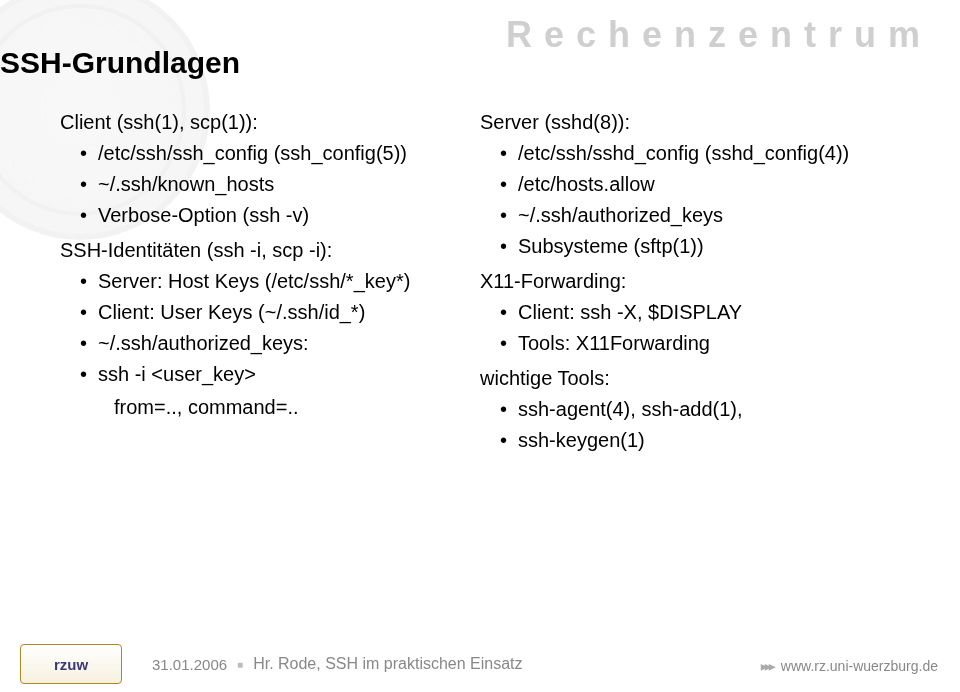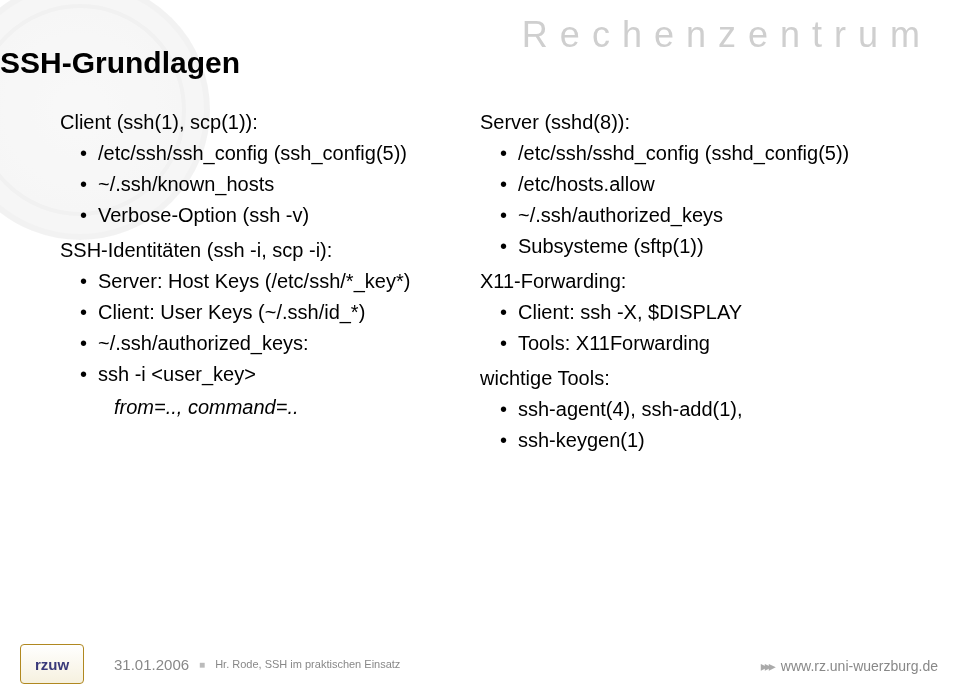--- a/index.html
+++ b/index.html
@@ -9,53 +9,53 @@
     position: absolute; left: -50px; top: -20px; width: 260px; height: 260px;
     border-radius: 50%; border: 6px solid #e9e9e9; opacity: 0.55;
     background: radial-gradient(circle at 50% 50%, #f4f4f4 0%, #ededed 100%);
   }
   .watermark-seal::after {
     content: ""; position: absolute; inset: 18px; border-radius: 50%;
     border: 4px solid #e6e6e6;
   }
   .brand {
     position: absolute; top: 14px; right: 28px;
-    font-size: 36px; font-weight: normal; letter-spacing: 12px;
+    font-size: 36px; font-weight: bold; letter-spacing: 12px;
     color: #cfcfcf; z-index: 1;
   }
   .title {
     position: absolute; top: 46px; left: 0; right: 0;
     font-size: 30px; color: #000;
     z-index: 2;
   }
   .content {
     position: absolute; top: 110px; left: 60px; right: 60px; bottom: 86px;
     display: flex; z-index: 2;
   }
   .col { flex: 1; font-size: 20px; color: #000; line-height: 1.25; }
   .section { margin-bottom: 6px; }
   .section-h { margin-bottom: 6px; }
   ul.bullets { list-style: none; padding-left: 20px; margin-bottom: 10px; }
   ul.bullets > li { position: relative; padding-left: 18px; margin-bottom: 6px; }
   ul.bullets > li::before { content: "•"; position: absolute; left: 0; top: 0; }
-  .indent { padding-left: 54px; margin-top: -2px; margin-bottom: 10px; font-style: italic; }
+  .indent { padding-left: 54px; margin-top: -2px; margin-bottom: 10px; }
   .footer {
     position: absolute; left: 0; right: 0; bottom: 0; height: 56px;
     display: flex; align-items: center; z-index: 2;
   }
   .footer-logo {
-    width: 64px; height: 40px; margin-left: 20px;
+    width: 102px; height: 40px; margin-left: 20px;
     display: flex; align-items: center; justify-content: center;
     border: 1.5px solid #b08820; border-radius: 4px;
     background: linear-gradient(#fff,#f6f1df);
     font-size: 15px; font-weight: bold; color: #3a3a7a;
   }
   .footer-date { margin-left: 30px; font-size: 15px; color: #888; text-align: right; }
   .footer-sep  { margin: 0 10px; font-size: 10px; color: #bbb; }
-  .footer-sub  { font-size: 11px; color: #888; }
+  .footer-sub  { font-size: 16px; color: #888; }
   .footer-link {
     position: absolute; right: 22px; bottom: 18px;
     display: flex; align-items: center; gap: 8px;
     font-size: 14px; color: #888;
   }
   .arrow { font-size: 14px; color: #aaa; letter-spacing: -3px; }
 </style>
 </head>
 <body>
 
@@ -84,21 +84,21 @@
           <li>ssh -i &lt;user_key&gt;</li>
         </ul>
         <div class="indent">from=.., command=..</div>
       </div>
     </div>
 
     <div class="col">
       <div class="section">
         <div class="section-h">Server (sshd(8)):</div>
         <ul class="bullets">
-          <li>/etc/ssh/sshd_config (sshd_config(5))</li>
+          <li>/etc/ssh/sshd_config (sshd_config(4))</li>
           <li>/etc/hosts.allow</li>
           <li>~/.ssh/authorized_keys</li>
           <li>Subsysteme (sftp(1))</li>
         </ul>
       </div>
       <div class="section">
         <div class="section-h">X11-Forwarding:</div>
         <ul class="bullets">
           <li>Client: ssh -X, $DISPLAY</li>
           <li>Tools: X11Forwarding</li>

